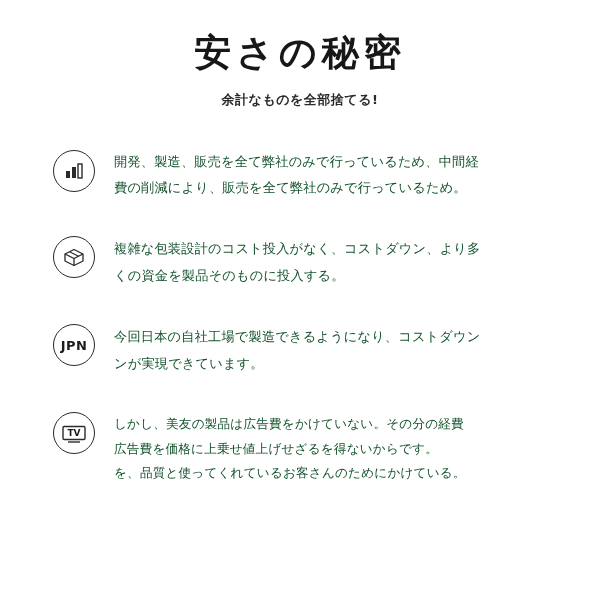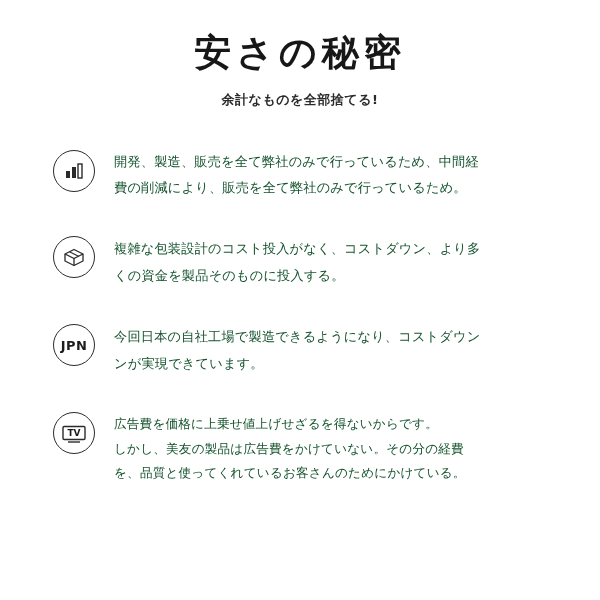--- a/index.html
+++ b/index.html
@@ -149,20 +149,20 @@
       <div class="icon-wrap">
         <div class="icon-circle">
           <svg width="30" height="26" viewBox="0 0 30 26" aria-hidden="true">
             <rect x="4" y="6.5" width="22" height="13" rx="1.2" fill="none" stroke="#2b2b2b" stroke-width="1.4"></rect>
             <line x1="9" y1="22" x2="21" y2="22" stroke="#2b2b2b" stroke-width="1.4"></line>
             <text x="15" y="16" text-anchor="middle" font-family="DejaVu Sans, sans-serif" font-size="9" font-weight="bold" fill="#1c1c1c">TV</text>
           </svg>
         </div>
       </div>
       <div class="item-text">
+        <span class="line">しかし、美友の製品は広告費をかけていない。その分の経費</span>
         <span class="line">広告費を価格に上乗せ値上げせざるを得ないからです。</span>
-        <span class="line">しかし、美友の製品は広告費をかけていない。その分の経費</span>
         <span class="line">を、品質と使ってくれているお客さんのためにかけている。</span>
       </div>
     </div>
 
   </div>
 </div>
 
 </body></html>

